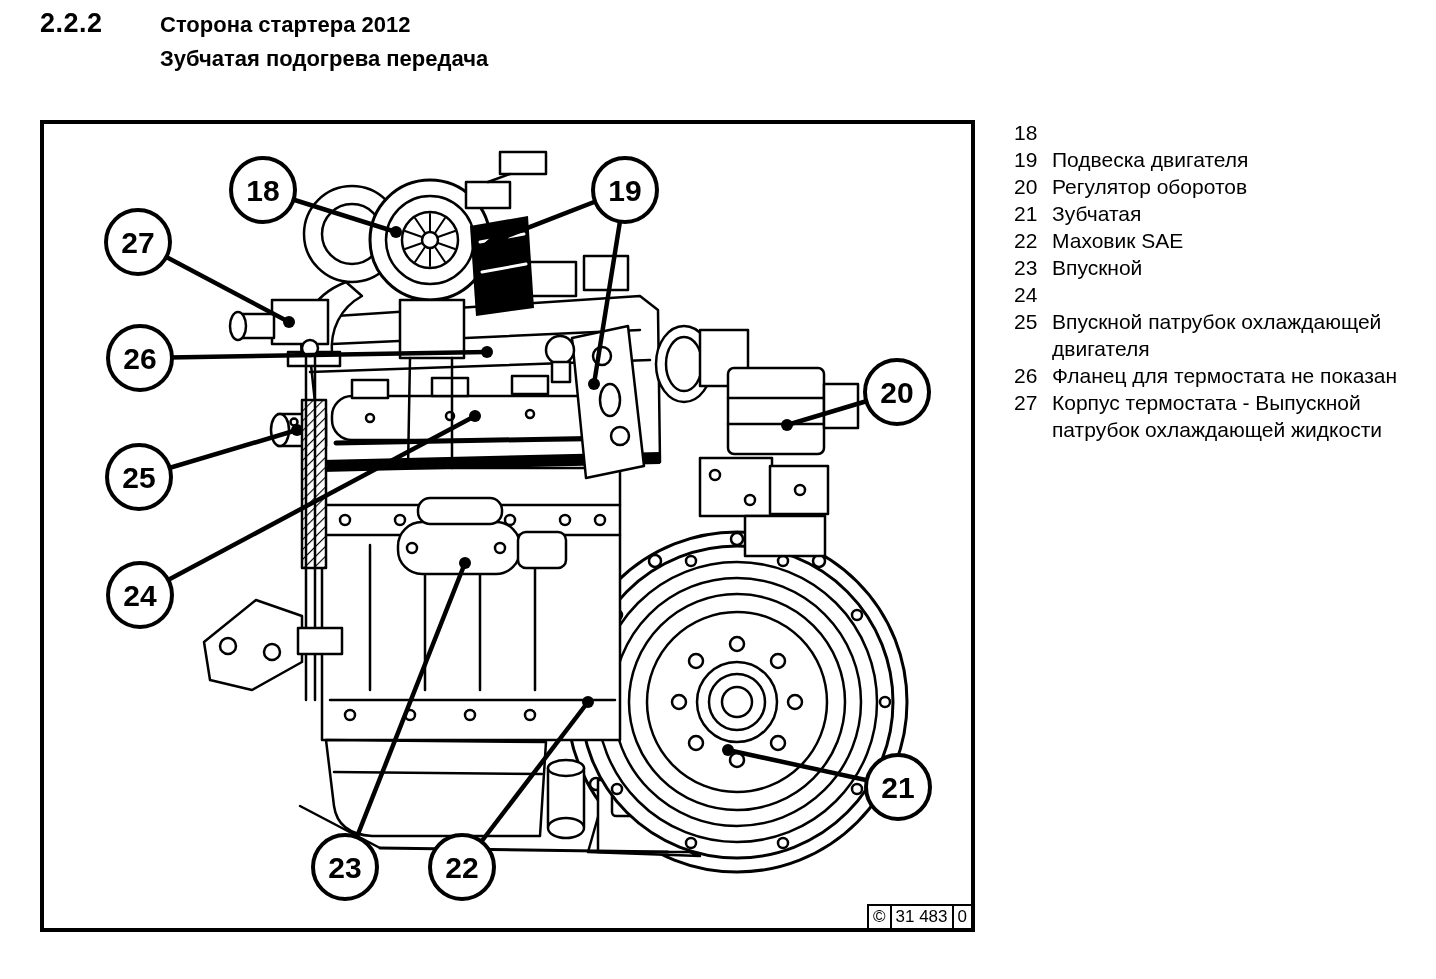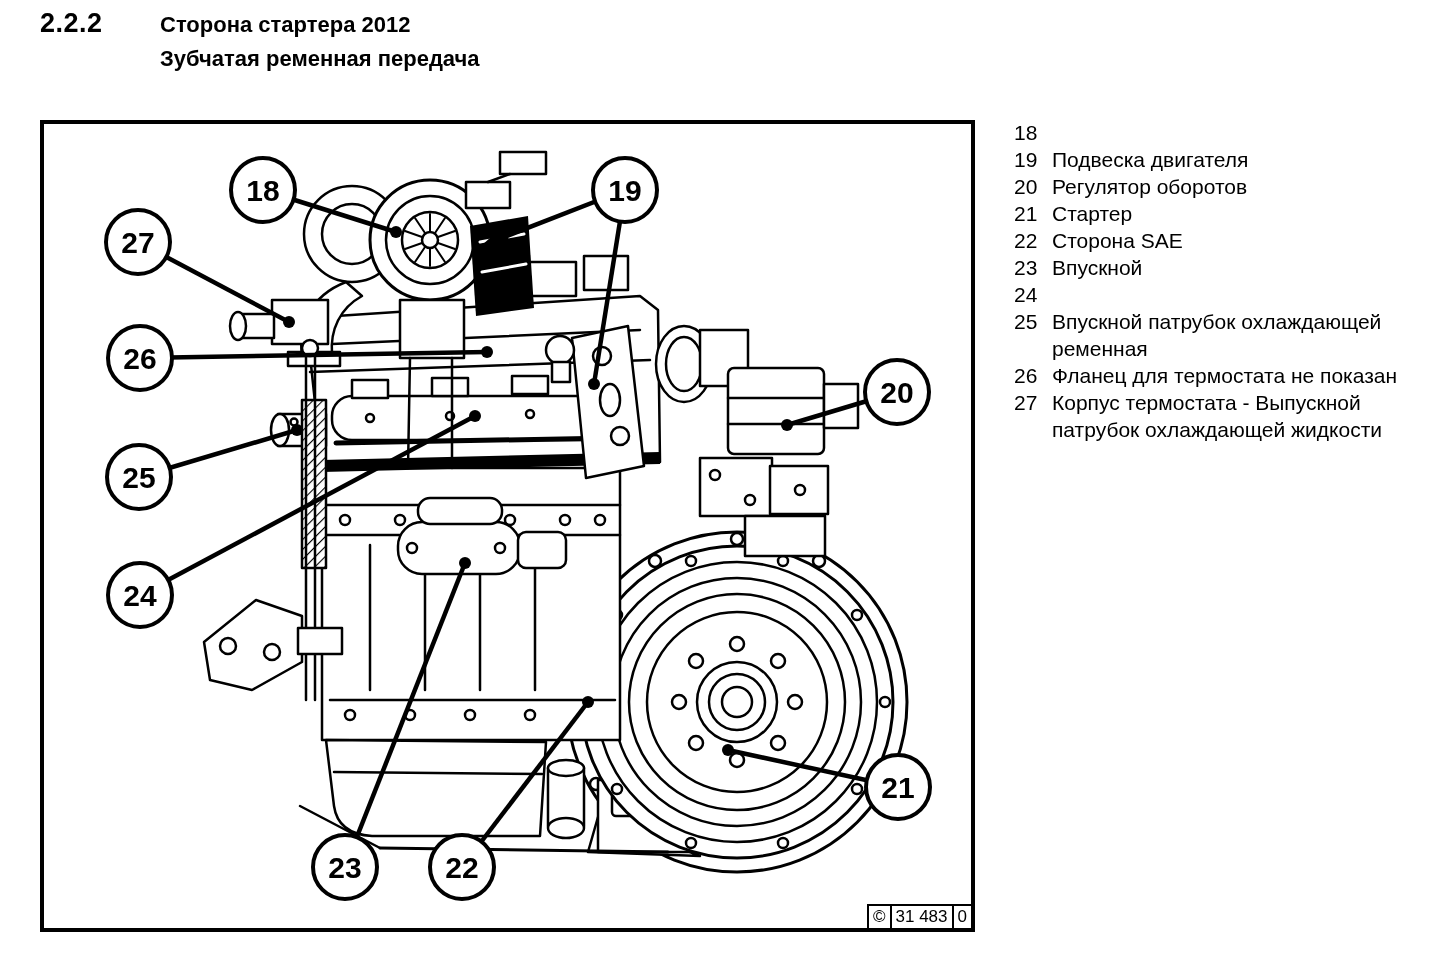--- a/index.html
+++ b/index.html
@@ -47,21 +47,21 @@
   }
 </style>
 </head>
 <body>
 
 <div class="page">
 
   <div class="section-num">2.2.2</div>
   <div class="title-block">
     <div>Сторона стартера 2012</div>
-    <div>Зубчатая ременная передача</div>
+    <div>Зубчатая подогрева передача</div>
   </div>
 
   <div class="figure-frame">
     <svg width="927" height="804" viewBox="44 124 927 804" xmlns="http://www.w3.org/2000/svg">
       <defs>
         <pattern id="hatch" width="7" height="7" patternUnits="userSpaceOnUse" patternTransform="rotate(45)">
           <rect width="7" height="7" fill="#ffffff"></rect>
           <line x1="0" y1="0" x2="0" y2="7" stroke="#000" stroke-width="2.2"></line>
         </pattern>
       </defs>
@@ -329,40 +329,40 @@
       <span class="legend-label">Подвеска двигателя</span>
     </div>
 
     <div class="legend-item">
       <span class="legend-num">20</span>
       <span class="legend-label">Регулятор оборотов</span>
     </div>
 
     <div class="legend-item">
       <span class="legend-num">21</span>
-      <span class="legend-label">Стартер</span>
+      <span class="legend-label">Зубчатая</span>
     </div>
 
     <div class="legend-item">
       <span class="legend-num">22</span>
-      <span class="legend-label">Сторона SAE</span>
+      <span class="legend-label">Маховик SAE</span>
     </div>
 
     <div class="legend-item">
       <span class="legend-num">23</span>
       <span class="legend-label">Впускной</span>
     </div>
 
     <div class="legend-item">
       <span class="legend-num">24</span>
     </div>
 
     <div class="legend-item">
       <span class="legend-num">25</span>
-      <span class="legend-label">Впускной патрубок охлаждающей ременная</span>
+      <span class="legend-label">Впускной патрубок охлаждающей двигателя</span>
     </div>
 
     <div class="legend-item">
       <span class="legend-num">26</span>
       <span class="legend-label">Фланец для термостата не показан</span>
     </div>
 
     <div class="legend-item">
       <span class="legend-num">27</span>
       <span class="legend-label">Корпус термостата - Выпускной патрубок охлаждающей жидкости</span>

